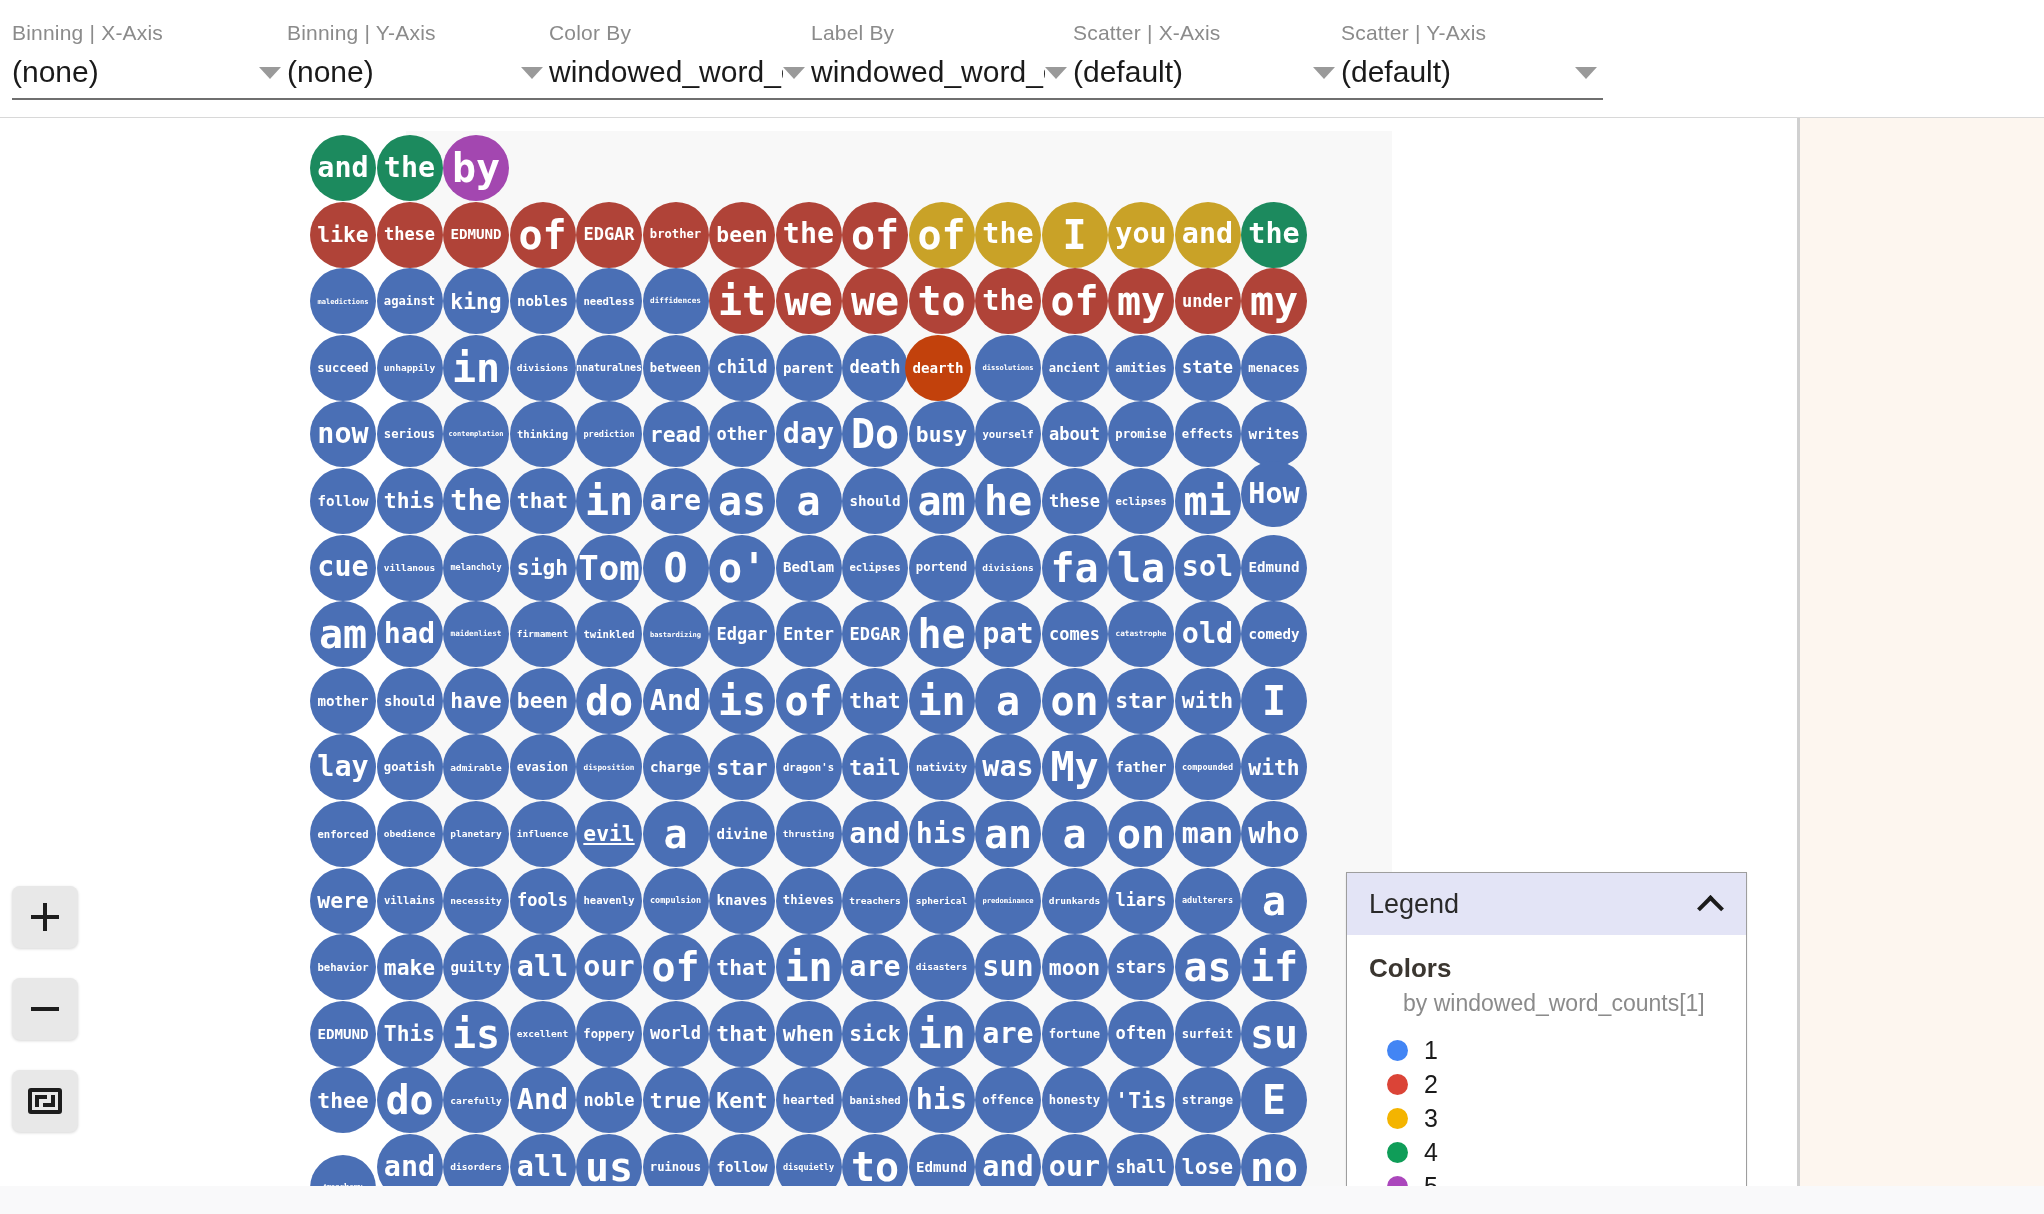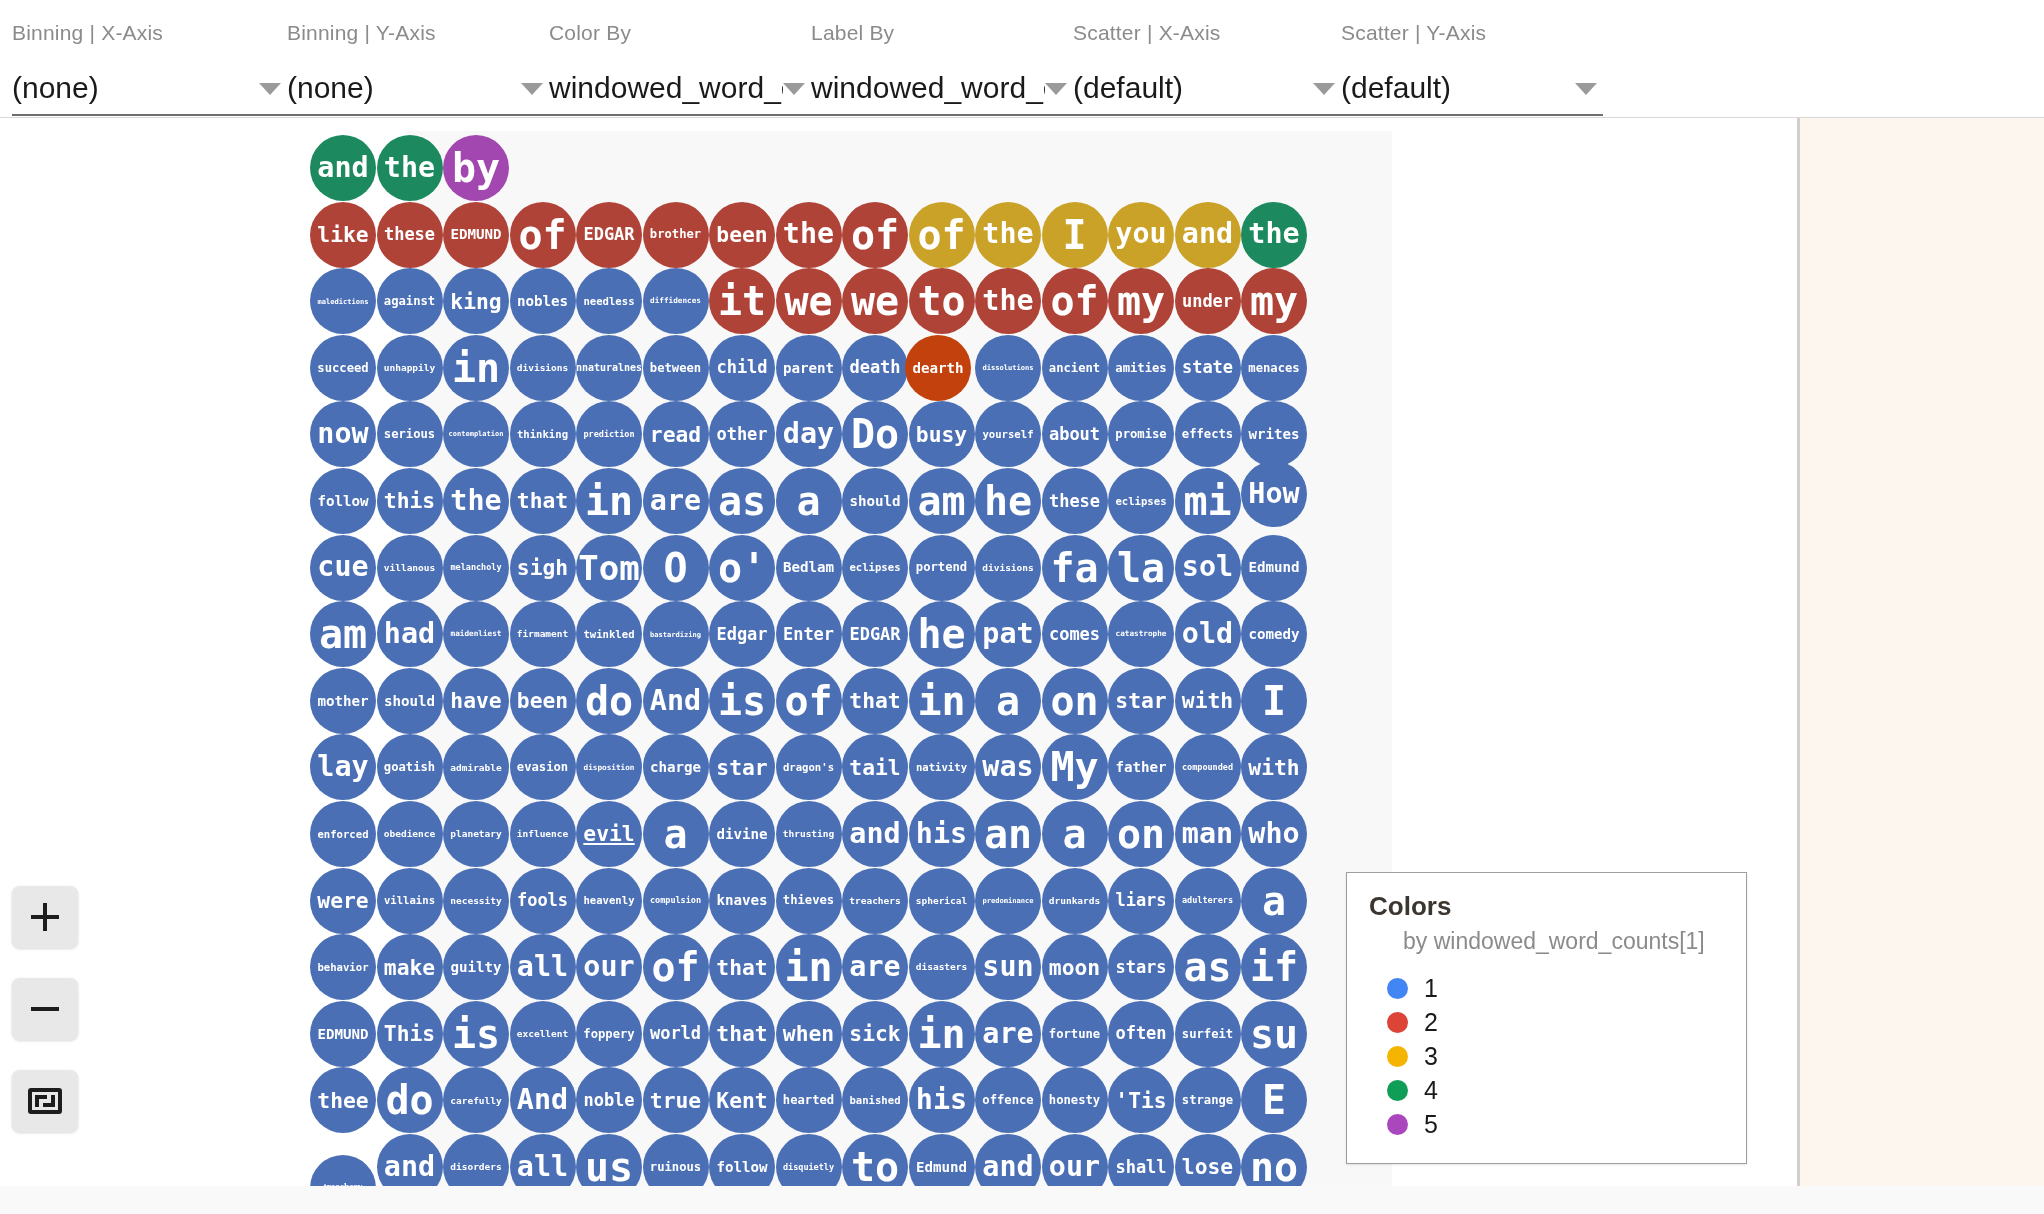--- a/index.html
+++ b/index.html
@@ -40,21 +40,21 @@
     letter-spacing: .2px;
     line-height: 26px;
     white-space: nowrap;
   }
   .ctrl-field {
     position: relative;
     display: flex;
     align-items: baseline;
     border-bottom: 2px solid #6f6f6f;
     height: 48px;
-    margin-top: 20px;
+    margin-top: 4px;
   }
   .ctrl-value {
     flex: 1 1 auto;
     font-size: 30px;
     color: #1a1a1a;
     line-height: 44px;
     white-space: nowrap;
     overflow: hidden;
     padding-right: 6px;
   }
@@ -538,20 +538,24 @@
       </div>
       <div class="zoom-btn">
         <span class="glyph-minus"></span>
       </div>
       <div class="zoom-btn">
         <span class="glyph-fit"></span>
       </div>
     </div>
 
     <div class="legend">
+      <div class="legend-header">
+        <span class="legend-title">Legend</span>
+        <span class="chev"></span>
+      </div>
       <div class="legend-body">
         <div class="legend-section-title">Colors</div>
         <div class="legend-sub">by windowed_word_counts[1]</div>
         <div id="legend-items">
             <div class="legend-item">
               <span class="legend-swatch" style="background: rgb(66, 133, 244);"></span>
               <span class="legend-item-label">1</span>
             </div>
             <div class="legend-item">
               <span class="legend-swatch" style="background: rgb(219, 68, 55);"></span>

